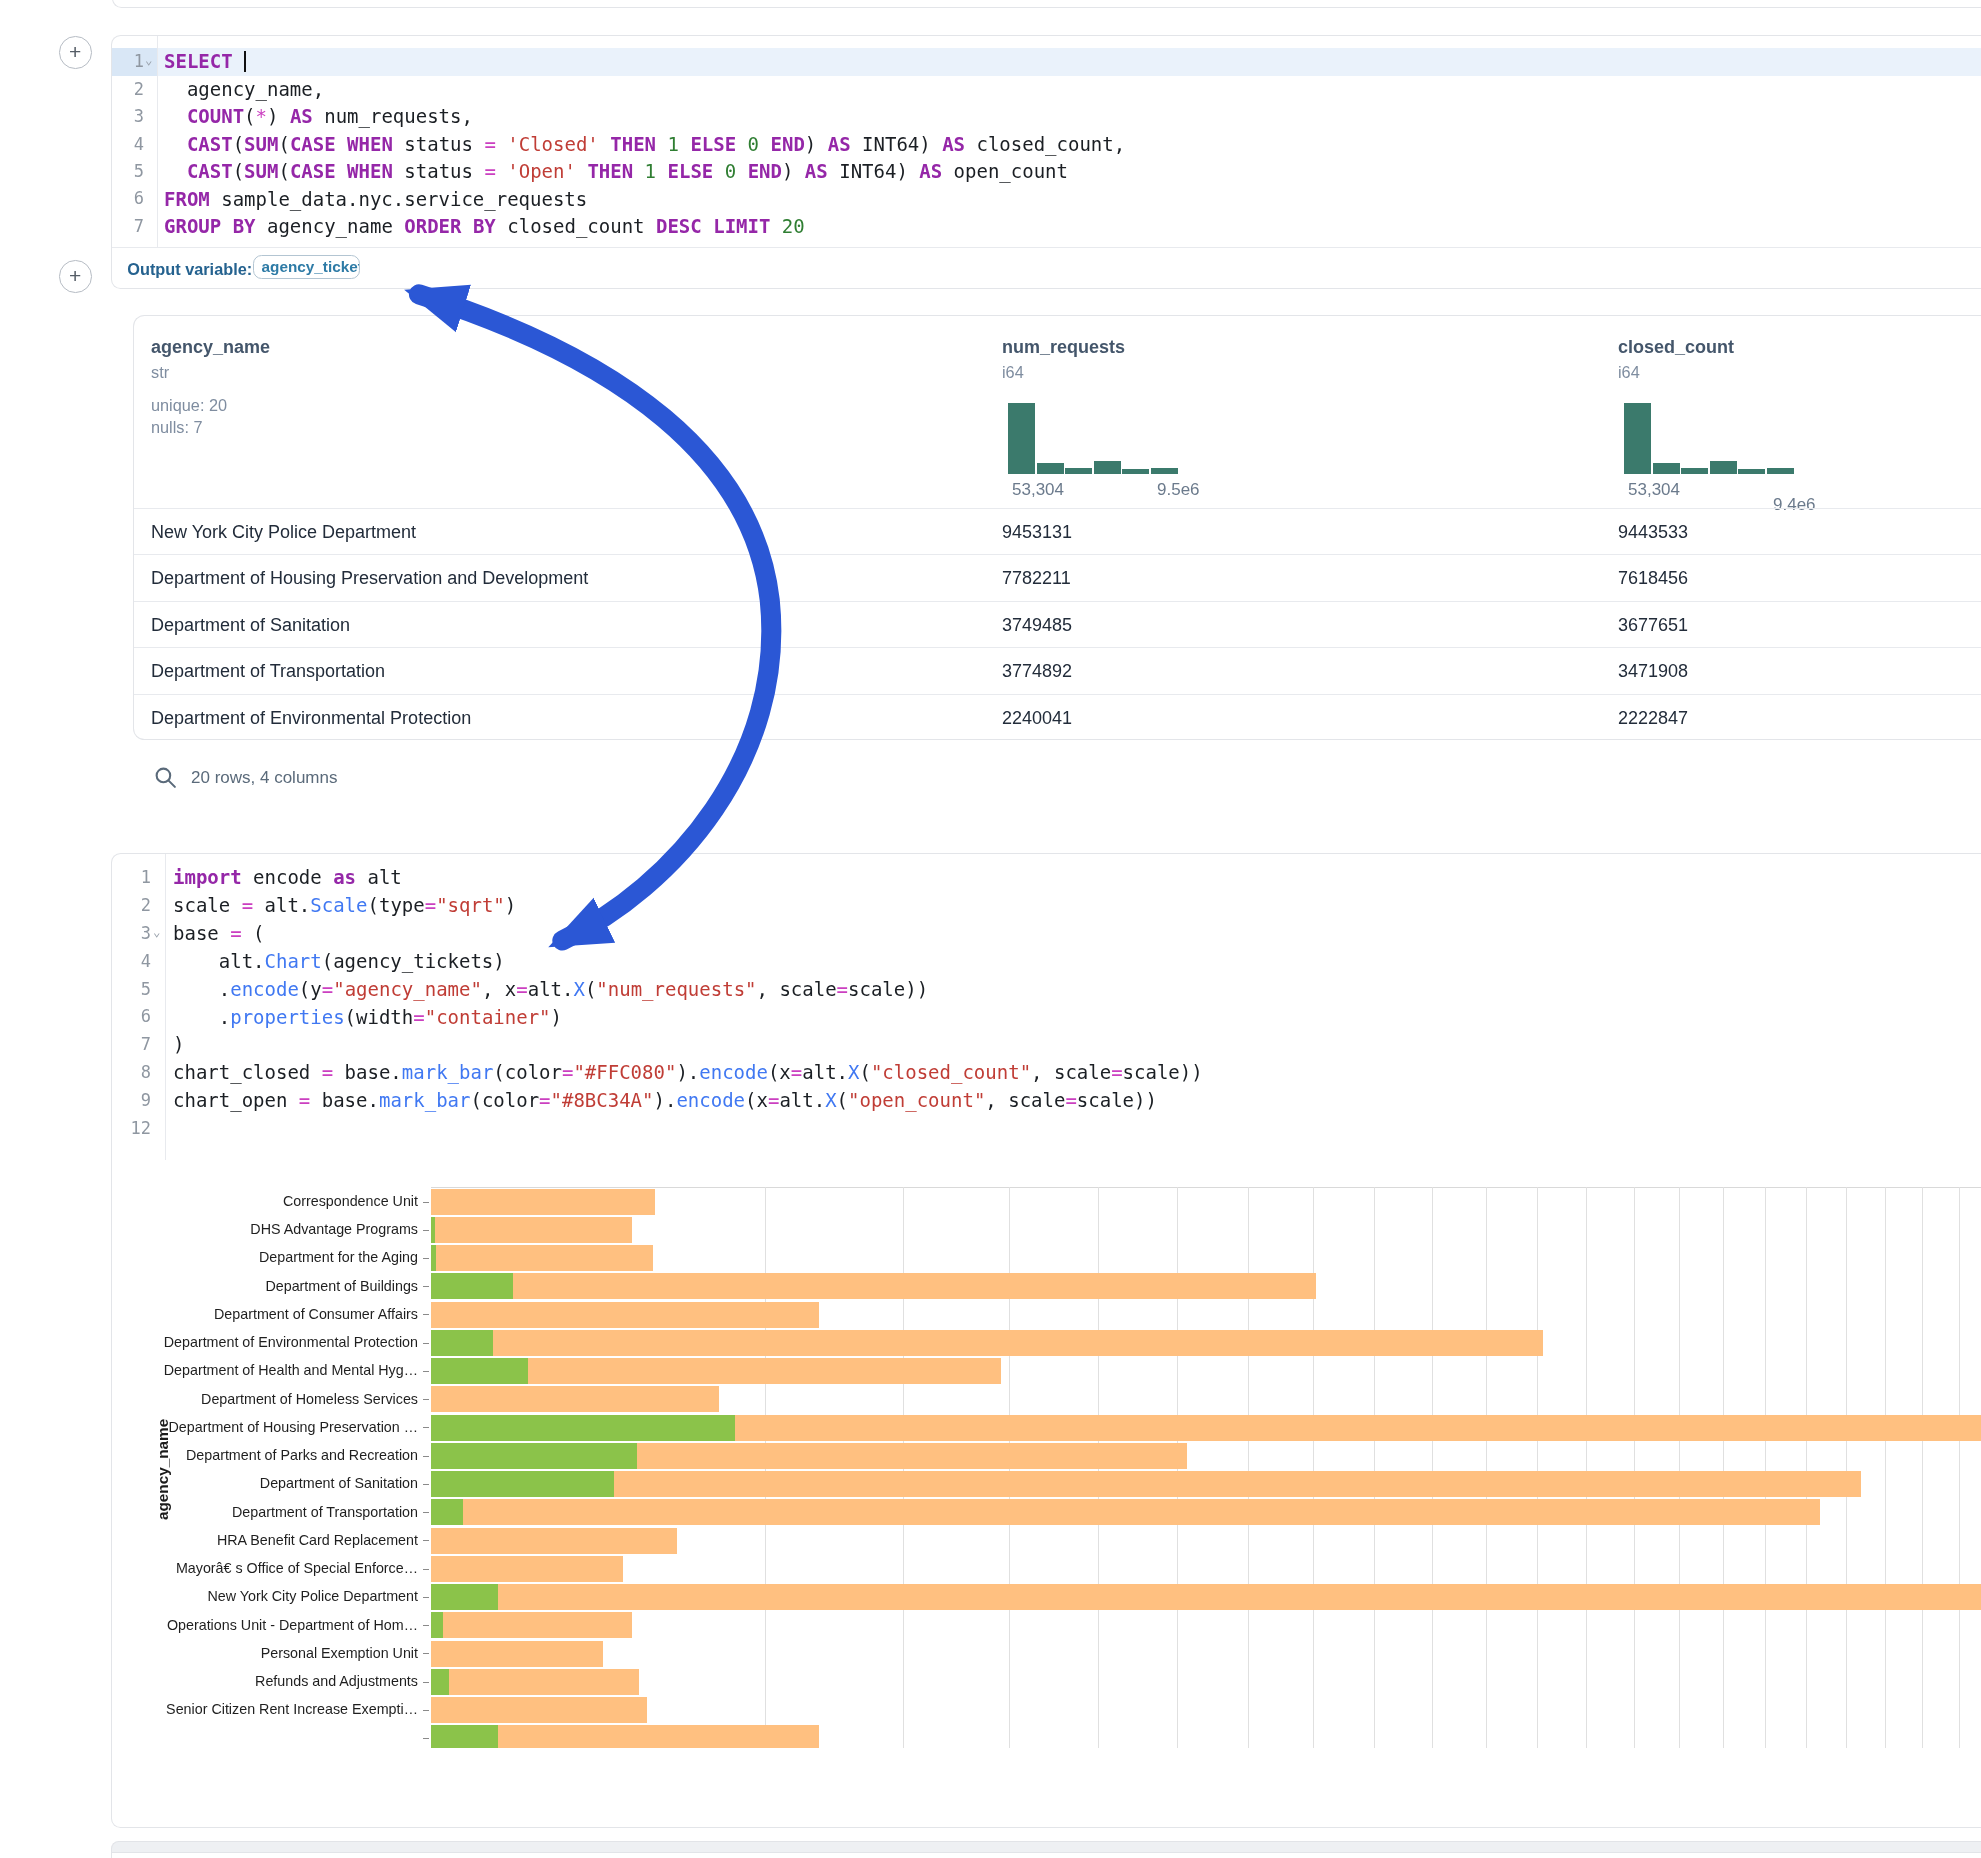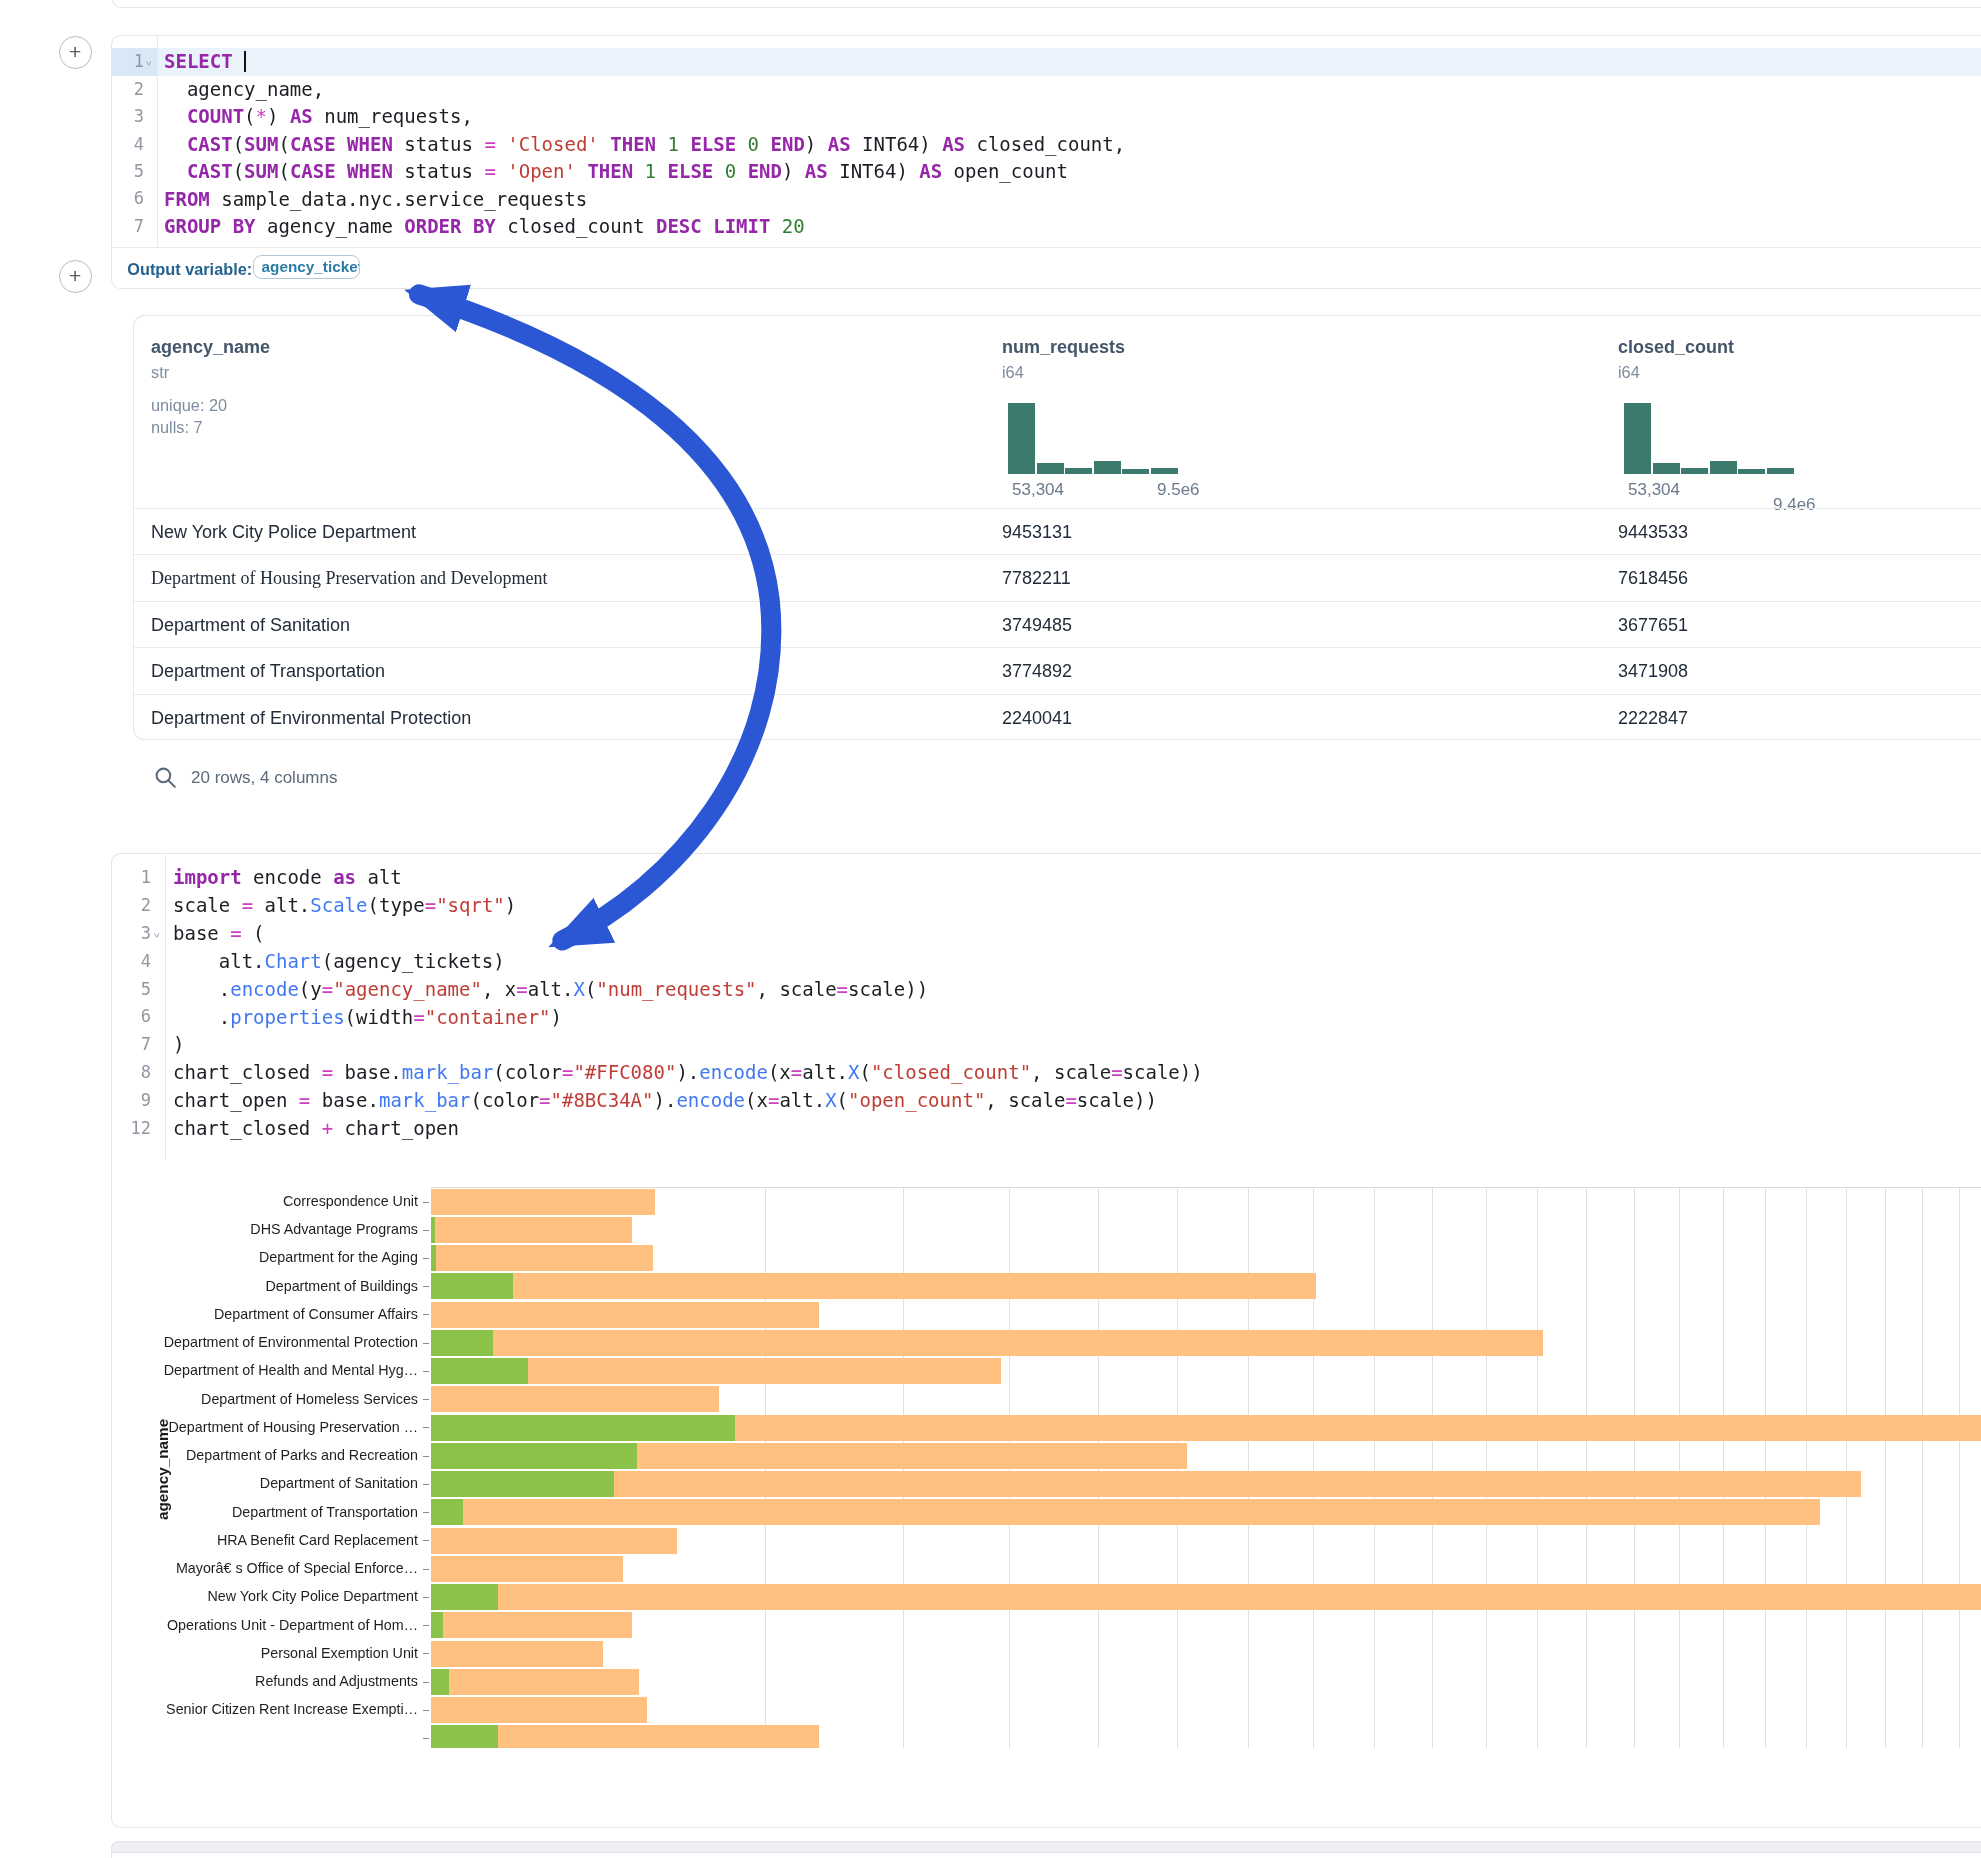--- a/index.html
+++ b/index.html
@@ -132,21 +132,21 @@
       <div class="hist-lab" style="left: 1494px; top: 164px;">53,304</div>
       <div class="hist-lab" style="left: 1639px; top: 179px;">9.4e6</div>
     </div>
   <div id="tbl-rows" style="position:absolute; left:0; right:0; top:192px; bottom:0;">
       <div class="tbl-row" style="top: 0px; height: 46px;">
         <div class="cell-txt" style="left: 17px; top: 12.7px;">New York City Police Department</div>
         <div class="cell-txt" style="left: 868px; top: 12.7px;">9453131</div>
         <div class="cell-txt" style="left: 1484px; top: 12.7px;">9443533</div>
       </div>
       <div class="tbl-row" style="top: 46px; height: 46px;">
-        <div class="cell-txt" style="left: 17px; top: 12.7px; font-family: Liberation Serif, serif;">Department of Housing Preservation and Development</div>
+        <div class="cell-txt" style="left: 17px; top: 12.7px;">Department of Housing Preservation and Development</div>
         <div class="cell-txt" style="left: 868px; top: 12.7px;">7782211</div>
         <div class="cell-txt" style="left: 1484px; top: 12.7px;">7618456</div>
       </div>
       <div class="tbl-row" style="top: 93px; height: 46px;">
         <div class="cell-txt" style="left: 17px; top: 12.7px;">Department of Sanitation</div>
         <div class="cell-txt" style="left: 868px; top: 12.7px;">3749485</div>
         <div class="cell-txt" style="left: 1484px; top: 12.7px;">3677651</div>
       </div>
       <div class="tbl-row" style="top: 139px; height: 46px;">
         <div class="cell-txt" style="left: 17px; top: 12.7px;">Department of Transportation</div>
@@ -182,21 +182,20 @@
       <div class="code-line" style="top: 124px; left: 61px; font-size: 19px;"><span class="tok-t">    .</span><span class="tok-f">encode</span><span class="tok-t">(y</span><span class="tok-o">=</span><span class="tok-s">"agency_name"</span><span class="tok-t">, x</span><span class="tok-o">=</span><span class="tok-t">alt.</span><span class="tok-f">X</span><span class="tok-t">(</span><span class="tok-s">"num_requests"</span><span class="tok-t">, scale</span><span class="tok-o">=</span><span class="tok-t">scale))</span></div>
       <div class="line-no" style="top: 152px; width: 39px; font-size: 17px; font-family: &quot;DejaVu Sans Mono&quot;, monospace;">6</div>
       <div class="code-line" style="top: 152px; left: 61px; font-size: 19px;"><span class="tok-t">    .</span><span class="tok-f">properties</span><span class="tok-t">(width</span><span class="tok-o">=</span><span class="tok-s">"container"</span><span class="tok-t">)</span></div>
       <div class="line-no" style="top: 180px; width: 39px; font-size: 17px; font-family: &quot;DejaVu Sans Mono&quot;, monospace;">7</div>
       <div class="code-line" style="top: 179px; left: 61px; font-size: 19px;"><span class="tok-t">)</span></div>
       <div class="line-no" style="top: 208px; width: 39px; font-size: 17px; font-family: &quot;DejaVu Sans Mono&quot;, monospace;">8</div>
       <div class="code-line" style="top: 207px; left: 61px; font-size: 19px;"><span class="tok-t">chart_closed </span><span class="tok-o">=</span><span class="tok-t"> base.</span><span class="tok-f">mark_bar</span><span class="tok-t">(color</span><span class="tok-o">=</span><span class="tok-s">"#FFC080"</span><span class="tok-t">).</span><span class="tok-f">encode</span><span class="tok-t">(x</span><span class="tok-o">=</span><span class="tok-t">alt.</span><span class="tok-f">X</span><span class="tok-t">(</span><span class="tok-s">"closed_count"</span><span class="tok-t">, scale</span><span class="tok-o">=</span><span class="tok-t">scale))</span></div>
       <div class="line-no" style="top: 236px; width: 39px; font-size: 17px; font-family: &quot;DejaVu Sans Mono&quot;, monospace;">9</div>
       <div class="code-line" style="top: 235px; left: 61px; font-size: 19px;"><span class="tok-t">chart_open </span><span class="tok-o">=</span><span class="tok-t"> base.</span><span class="tok-f">mark_bar</span><span class="tok-t">(color</span><span class="tok-o">=</span><span class="tok-s">"#8BC34A"</span><span class="tok-t">).</span><span class="tok-f">encode</span><span class="tok-t">(x</span><span class="tok-o">=</span><span class="tok-t">alt.</span><span class="tok-f">X</span><span class="tok-t">(</span><span class="tok-s">"open_count"</span><span class="tok-t">, scale</span><span class="tok-o">=</span><span class="tok-t">scale))</span></div>
       <div class="line-no" style="top: 264px; width: 39px; font-size: 17px; font-family: &quot;DejaVu Sans Mono&quot;, monospace;">12</div>
-      <div class="code-line" style="top: 263px; left: 61px; font-size: 19px;"><span class="tok-t">chart_closed </span><span class="tok-o">+</span><span class="tok-t"> chart_open</span></div>
     </div>
   <div class="gutter-sep" style="left:53px; height:306px;"></div>
 
   <div class="chart" id="chart" style="left:0; right:0; top:320px; height:574px;">
       <div class="plot-topline" style="left: 319px; top: 13.4px; width: 1551px;"></div>
       <div class="grid-v" style="left: 653px; top: 13.4px; height: 565px;"></div>
       <div class="grid-v" style="left: 791px; top: 13.4px; height: 565px;"></div>
       <div class="grid-v" style="left: 897px; top: 13.4px; height: 565px;"></div>
       <div class="grid-v" style="left: 986px; top: 13.4px; height: 565px;"></div>
       <div class="grid-v" style="left: 1065px; top: 13.4px; height: 565px;"></div>

